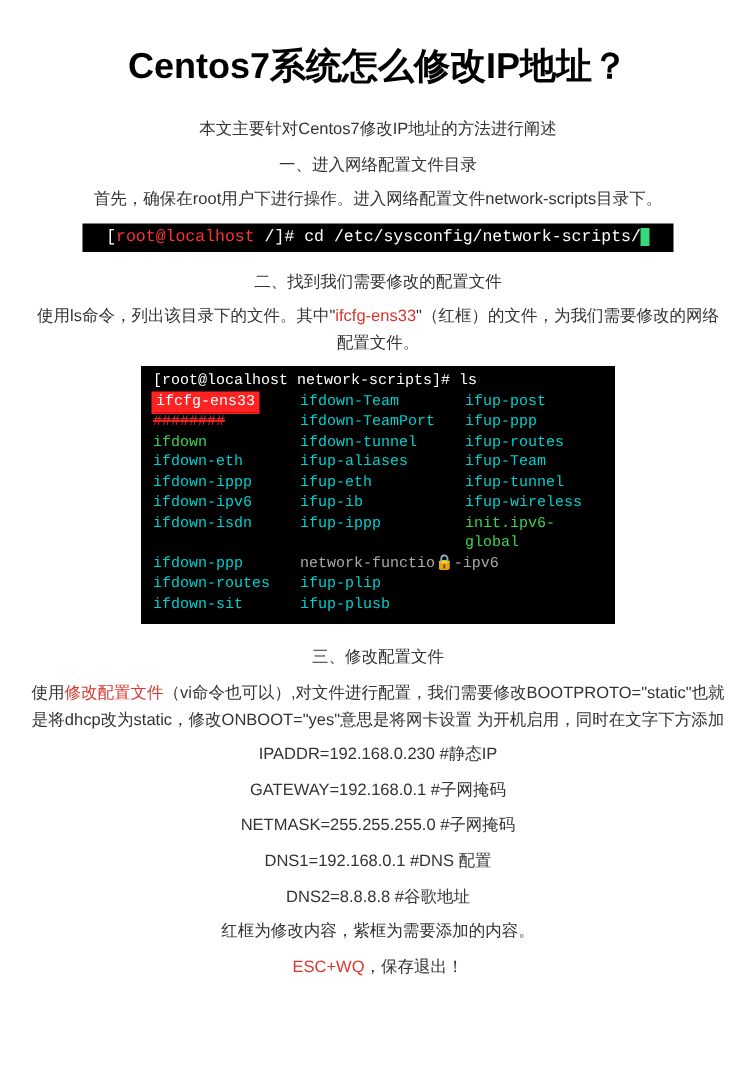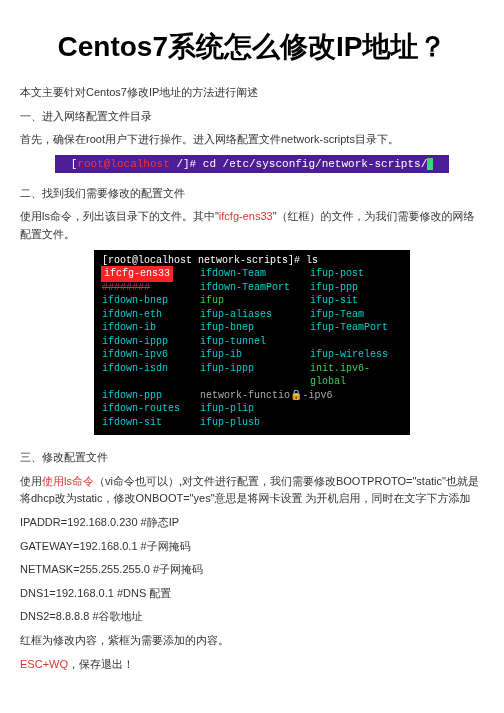--- a/index.html
+++ b/index.html
@@ -7,34 +7,35 @@
     padding: 20px 20px;
     font-family: "Microsoft YaHei", Arial, sans-serif;
     font-size: 11px;
     color: #333;
     width: 504px;
     box-sizing: border-box;
     background: #fff;
   }
   h1 {
     text-align: center;
-    font-size: 28px;
+    font-size: 24px;
     font-weight: bold;
     margin: 8px 0 18px;
     color: #000;
   }
   p {
     margin: 6px 0;
     line-height: 1.6;
+    text-align: center;
   }
   .red { color: #d9362f; }
   .terminal1-wrap { text-align: center; margin: 6px 0 12px; }
   .terminal1 {
     display: inline-block;
-    background: #4c1d95;
+    background: #000000;
     color: #eee;
     font-family: "Consolas", "Courier New", monospace;
     font-size: 11px;
     padding: 3px 16px;
     white-space: nowrap;
   }
   .terminal1 .y { color: #ff3333; }
   .terminal1 .p { color: #fff; }
   .terminal1 .path { color: #fff; }
   .terminal1 .cursor {
@@ -102,36 +103,32 @@
         <span class="col1"><span class="hl">ifcfg-ens33</span></span>
         <span class="col2 cyan">ifdown-Team</span>
         <span class="col3 cyan">ifup-post</span>
       </div>
     <div class="cols">
         <span class="col1"><span class="struck">########</span></span>
         <span class="col2 cyan">ifdown-TeamPort</span>
         <span class="col3 cyan">ifup-ppp</span>
       </div>
     <div class="cols">
-        <span class="col1 cyan">ifdown-bnep</span>
-        <span class="col2 green">ifup</span>
-        <span class="col3 cyan">ifup-sit</span>
+        <span class="col1 green">ifdown</span>
+        <span class="col2 cyan">ifdown-tunnel</span>
+        <span class="col3 cyan">ifup-routes</span>
       </div>
     <div class="cols">
         <span class="col1 cyan">ifdown-eth</span>
         <span class="col2 cyan">ifup-aliases</span>
         <span class="col3 cyan">ifup-Team</span>
       </div>
     <div class="cols">
-        <span class="col1 cyan">ifdown-ib</span>
-        <span class="col2 cyan">ifup-bnep</span>
-        <span class="col3 cyan">ifup-TeamPort</span>
-      </div>
-    <div class="cols">
         <span class="col1 cyan">ifdown-ippp</span>
+        <span class="col2 cyan">ifup-eth</span>
         <span class="col3 cyan">ifup-tunnel</span>
       </div>
     <div class="cols">
         <span class="col1 cyan">ifdown-ipv6</span>
         <span class="col2 cyan">ifup-ib</span>
         <span class="col3 cyan">ifup-wireless</span>
       </div>
     <div class="cols">
         <span class="col1 cyan">ifdown-isdn</span>
         <span class="col2 cyan">ifup-ippp</span>
@@ -149,21 +146,21 @@
     <div class="cols">
         <span class="col1 cyan">ifdown-sit</span>
         <span class="col2 cyan">ifup-plusb</span>
         <span class="col3"></span>
       </div>
   </div>
 </div>
 
 <p>三、修改配置文件</p>
 <p>
-  <span>使用</span><span class="red">使用ls命令</span><span>（vi命令也可以）,对文件进行配置，我们需要修改BOOTPROTO="static"也就是将dhcp改为static，修改ONBOOT="yes"意思是将网卡设置 为开机启用，同时在文字下方添加</span>
+  <span>使用</span><span class="red">修改配置文件</span><span>（vi命令也可以）,对文件进行配置，我们需要修改BOOTPROTO="static"也就是将dhcp改为static，修改ONBOOT="yes"意思是将网卡设置 为开机启用，同时在文字下方添加</span>
 </p>
 <p>IPADDR=192.168.0.230 #静态IP</p>
 <p>GATEWAY=192.168.0.1 #子网掩码</p>
 <p>NETMASK=255.255.255.0 #子网掩码</p>
 <p>DNS1=192.168.0.1 #DNS 配置</p>
 <p>DNS2=8.8.8.8      #谷歌地址</p>
 <p>红框为修改内容，紫框为需要添加的内容。</p>
 <p>
   <span class="red">ESC</span><span class="red">+WQ</span><span>，保存退出！</span>
 </p>

